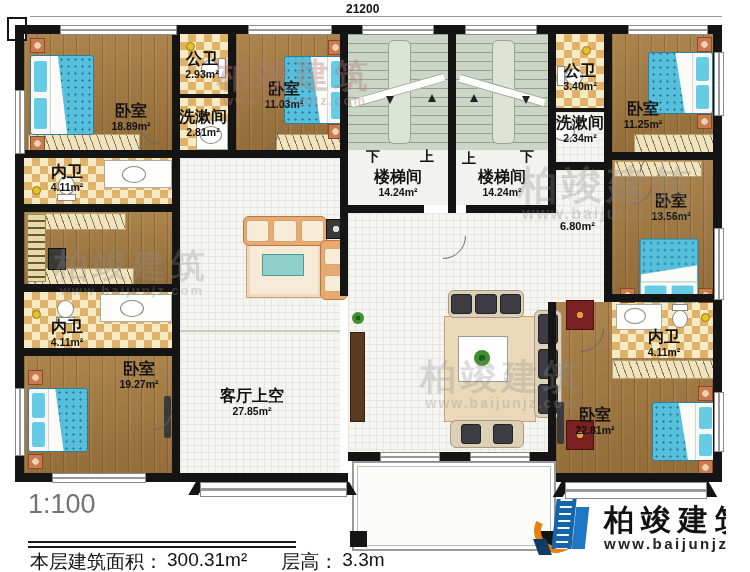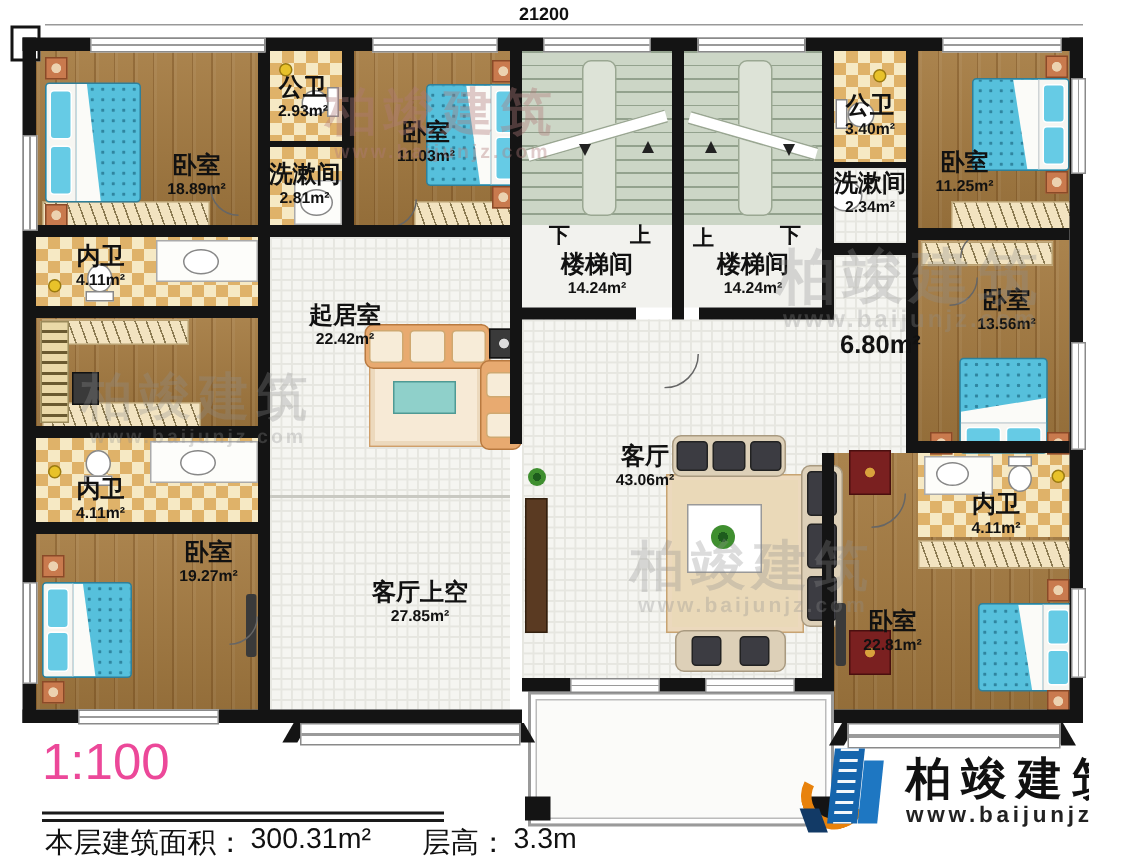--- a/index.html
+++ b/index.html
@@ -28,21 +28,21 @@
          background-image:linear-gradient(180deg, transparent 42%, #9a9a9a 42% 58%, transparent 58%);}
   .win-v{position:absolute;background:#fff;border:1px solid #8a8a8a;z-index:26;
          background-image:linear-gradient(90deg, transparent 42%, #9a9a9a 42% 58%, transparent 58%);}
   .arc{position:absolute;border:1.3px solid #666;border-radius:50%;
        clip-path:polygon(50% 50%,100% 50%,100% 0,50% 0);z-index:14;}
   
   .rlabel{position:absolute;text-align:center;font-weight:bold;line-height:1.15;z-index:30;white-space:nowrap;}
   .rlabel .nm{display:block;font-size:16px;}
   .rlabel .ar{display:block;font-size:10.5px;}
   .dirlabel{position:absolute;font-size:14px;font-weight:bold;z-index:30;}
-  .smlabel{position:absolute;font-size:17px;font-weight:bold;z-index:30;}
+  .smlabel{position:absolute;font-size:11px;font-weight:bold;z-index:30;}
   
   .bed{position:absolute;display:flex;flex-direction:row;z-index:10;border:1px solid #2f7f99;
        background:#56c0dc;border-radius:3px;overflow:hidden;}
   .bed .head{width:20px;background:#f6f6f2;border-right:1px solid #cfd4d6;display:flex;flex-direction:column;
        justify-content:space-around;align-items:center;padding:2px 1px;box-sizing:border-box;}
   .bed .pill{width:13px;height:42%;background:#66cbe5;border:1px solid #fff;border-radius:3px;}
   .bed .body{flex:1;position:relative;
        background-image:radial-gradient(rgba(15,85,110,0.55) 1px, transparent 1.3px);background-size:7px 7px;}
   .bed .fold{position:absolute;left:0;top:0;width:55%;height:100%;background:#fbfbf8;
        clip-path:polygon(0 0,30% 0,70% 100%,0 100%);}
@@ -87,21 +87,21 @@
   .dimbox{position:absolute;background:#fff;border:2px solid #141414;z-index:4;}
   
   .wm{position:absolute;z-index:40;pointer-events:none;font-weight:bold;text-align:center;line-height:1.05;}
   .wm .wm-brand{display:block;letter-spacing:5px;}
   .wm .wm-url{display:block;letter-spacing:2px;}
   .wm.gray{color:#8f8f8f;opacity:0.30;}
   .wm.pink{color:#b07a7a;opacity:0.38;}
   
   .title-row{position:absolute;left:28px;top:489px;display:flex;align-items:baseline;gap:16px;z-index:50;}
   .plan-title{font-size:43px;font-weight:600;letter-spacing:2px;color:#1a1a1a;}
-  .plan-scale{font-size:34px;font-weight:500;color:#ec4899;}
+  .plan-scale{font-size:27px;font-weight:500;color:#737373;}
   .tline{position:absolute;background:#1a1a1a;z-index:50;}
   .info-row{position:absolute;left:30px;top:549px;font-size:19px;font-weight:500;color:#111;z-index:50;display:flex;gap:4px;}
   .info-row .gap{width:26px;}
   
   .logo{position:absolute;left:536px;top:497px;display:flex;align-items:center;gap:10px;z-index:50;}
   .logo-icon{position:relative;width:58px;height:62px;}
   .logo-swoosh{position:absolute;left:-2px;top:12px;width:44px;height:44px;border:7px solid transparent;
        border-left-color:#e8820c;border-bottom-color:#e8820c;border-radius:50%;transform:rotate(-18deg);box-sizing:border-box;}
   .logo-t1{position:absolute;left:18px;top:2px;width:20px;height:50px;background:#1565ad;transform:skewX(-6deg);
        background-image:repeating-linear-gradient(180deg, rgba(255,255,255,0.95) 0 2px, transparent 2px 7px);
@@ -422,31 +422,23 @@
     <span class="ar">4.11m²</span>
   </div>
   <div class="rlabel" style="left:37px;top:318px;width:60px;">
     <span class="nm">内卫</span>
     <span class="ar">4.11m²</span>
   </div>
   <div class="rlabel" style="left:104px;top:360px;width:70px;">
     <span class="nm">卧室</span>
     <span class="ar">19.27m²</span>
   </div>
-  <div class="rlabel" style="left:195px;top:202px;width:70px;">
-    <span class="nm">起居室</span>
-    <span class="ar">22.42m²</span>
-  </div>
-  <div class="rlabel" style="left:230px;top:387px;width:100px;">
+  <div class="rlabel" style="left:202px;top:387px;width:100px;">
     <span class="nm">客厅上空</span>
     <span class="ar">27.85m²</span>
-  </div>
-  <div class="rlabel" style="left:395px;top:296px;width:70px;">
-    <span class="nm">客厅</span>
-    <span class="ar">43.06m²</span>
   </div>
 
   <div class="dirlabel" style="left:366px;top:148px;">下</div>
   <div class="dirlabel" style="left:420px;top:148px;">上</div>
   <div class="dirlabel" style="left:462px;top:150px;">上</div>
   <div class="dirlabel" style="left:520px;top:148px;">下</div>
 
   <div class="smlabel" style="left:560px;top:220px;">6.80m²</div>
 
   <div class="wm gray" style="left:32px;top:248px;width:200px;">

